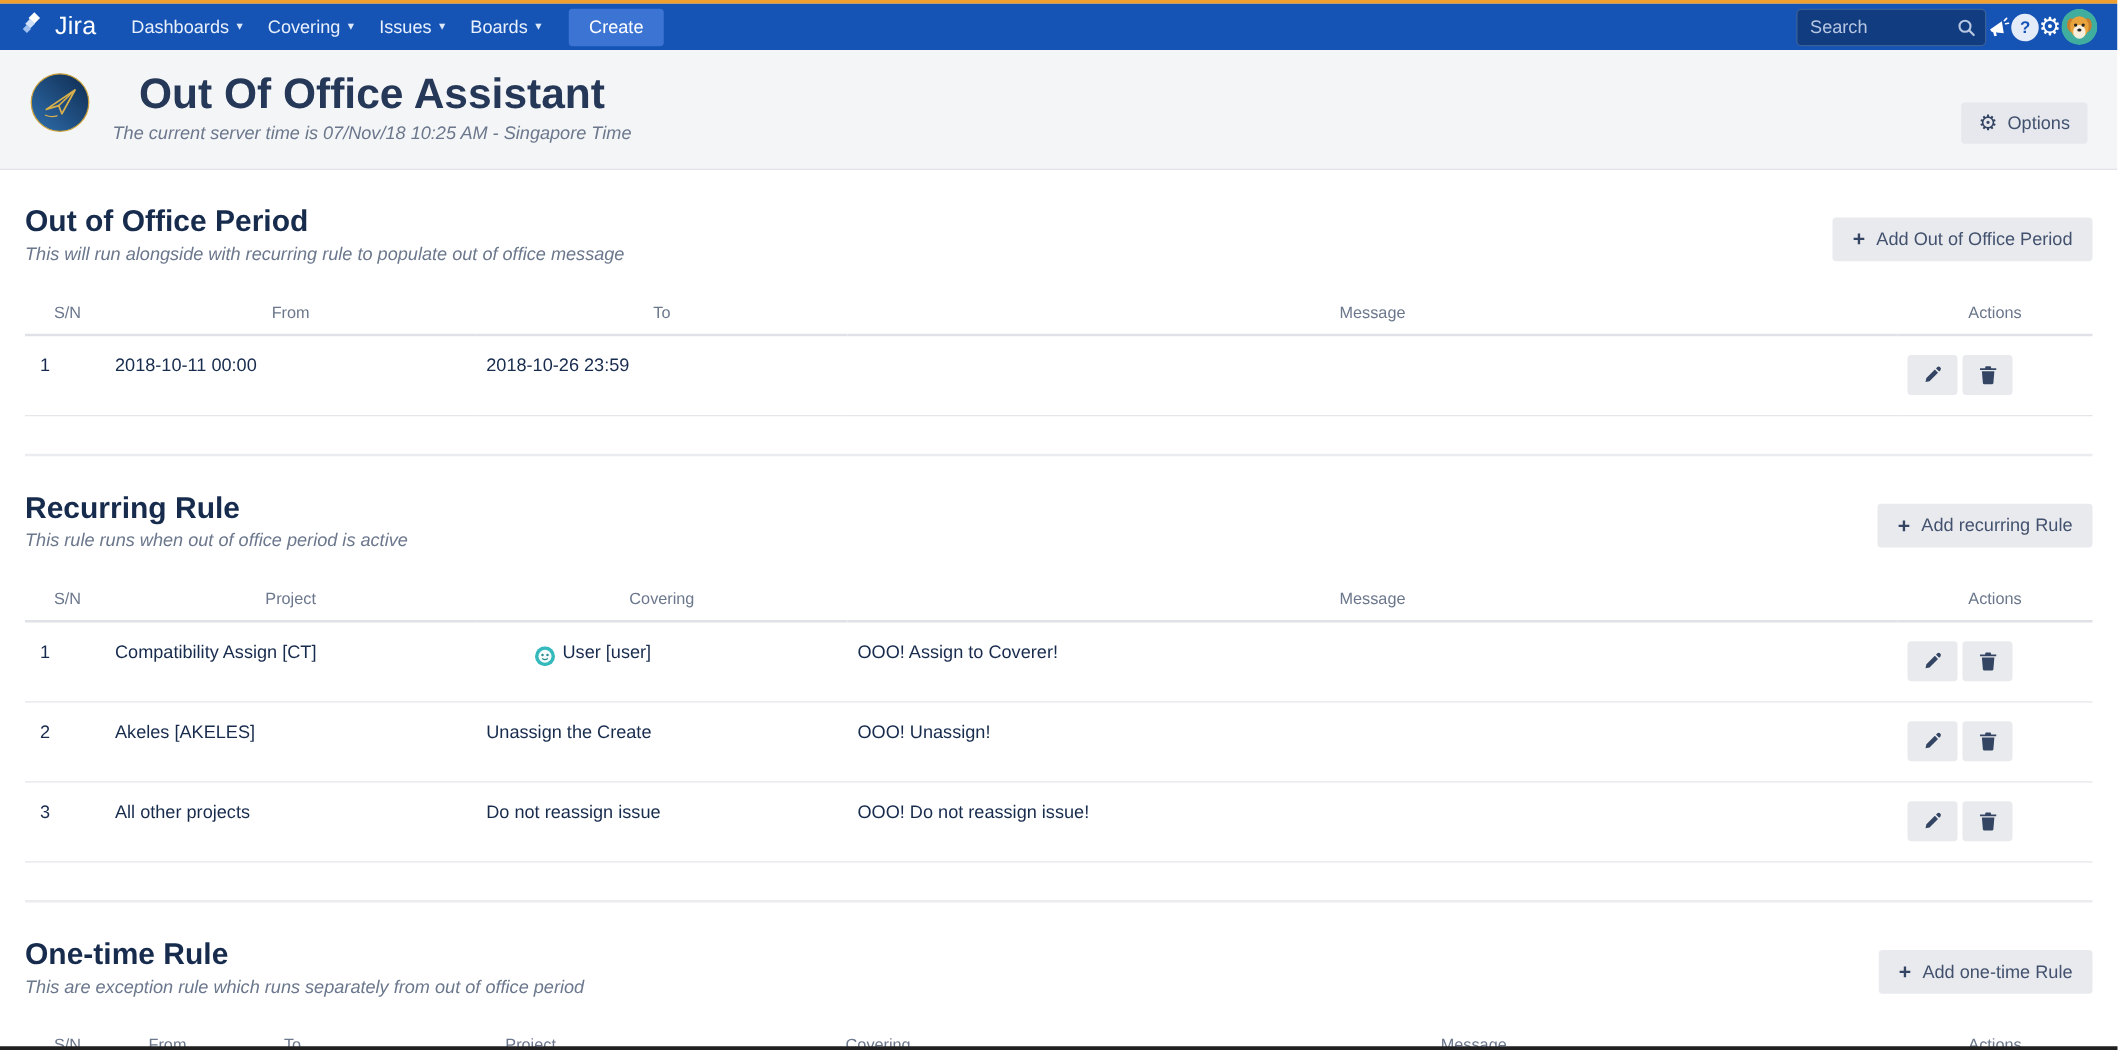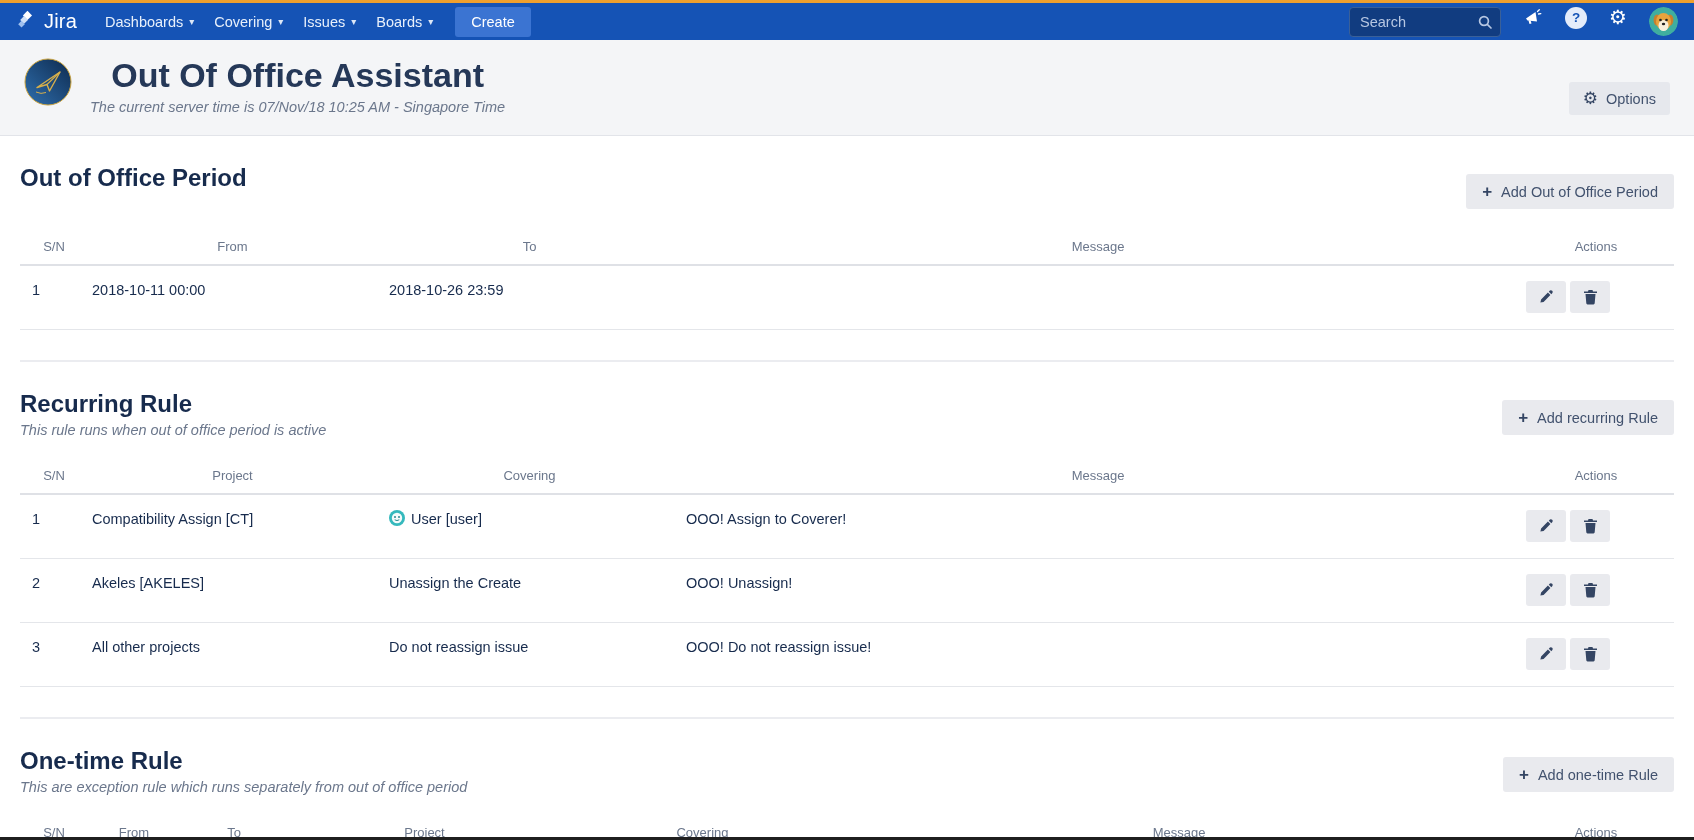--- a/index.html
+++ b/index.html
@@ -11,21 +11,21 @@
   .navbar { height:37px; background:#1553B5; display:flex; align-items:center;
     padding:16px 16px; color:#E8F0FB; }
   .brand { display:flex; align-items:center; gap:6px; margin-right:18px; }
   .brand-text { color:#fff; font-size:20px; font-weight:500; letter-spacing:.2px; }
   .nav-item { display:flex; align-items:center; gap:6px; font-size:14.5px;
     padding:8px 10px; cursor:pointer; border-radius:3px; white-space:nowrap; }
   .chev { font-size:10px; opacity:.95; }
   .create-btn { margin-left:12px; background:#3B74D2; color:#fff; border:none;
     font-size:14.5px; padding:7px 16px; border-radius:3px; cursor:pointer;
     font-family:inherit; }
-  .nav-right { margin-left:auto; display:flex; align-items:flex-start; gap:22px; }
+  .nav-right { margin-left:auto; display:flex; align-items:center; }
   .searchbox { position:relative; width:152px; height:30px; }
   .searchbox input { width:100%; height:100%; background:#113C80;
     border:1px solid #3A6098; border-radius:4px; color:#fff; font-size:14.5px;
     padding:0 30px 0 10px; outline:none; font-family:inherit; }
   .searchbox input::placeholder { color:#B7C7E2; }
   .search-ic { position:absolute; right:8px; top:7px; }
   .nav-ic { display:flex; align-items:center; justify-content:center; cursor:pointer; }
   .help-circle { width:22px; height:22px; border-radius:50%; background:#E4ECFA;
     color:#1553B5; font-weight:bold; font-size:13.5px; display:flex;
     align-items:center; justify-content:center; }
@@ -53,21 +53,21 @@
     display:flex; align-items:center; gap:9px; cursor:pointer; white-space:nowrap;
     font-family:inherit; }
   .plus { font-size:17px; font-weight:bold; color:#344563; line-height:1; }
 
   table { width:100%; border-collapse:collapse; table-layout:fixed; margin-top:20px; }
   th { text-align:center; font-size:13px; font-weight:500; color:#6B778C;
     padding:10px 8px; border-bottom:2px solid #DFE1E6; }
   td { font-size:14.5px; color:#172B4D; padding:15px 8px 16px;
     border-bottom:1px solid #E4E6EA; vertical-align:top; line-height:1.35; }
   th:first-child, td:first-child { padding-left:12px; }
-  .cover { display:flex; align-items:flex-start; gap:6px; }
+  .cover { display:flex; align-items:flex-end; gap:6px;margin-left:39px; }
   .actions-cell { display:flex; gap:4px; }
   .icon-btn { width:40px; height:32px; background:#E9EAEE; border:none;
     border-radius:3px; display:flex; align-items:center; justify-content:center;
     cursor:pointer; }
   hr.sep { border:none; border-top:2px solid #EBECF0; margin:30px 0 0; }
 
   .bottom-strip { position:fixed; left:0; bottom:0; width:100%; height:3px;
     background:#1f1f1f; }
 </style>
 </head>
@@ -164,20 +164,21 @@
     <span class="options-gear">⚙</span>
     <span>Options</span>
   </button>
 </div>
 
 <div class="content">
 
   <div class="section-head">
     <div>
       <div class="sec-title">Out of Office Period</div>
+      <div class="sec-sub">This will run alongside with recurring rule to populate out of office message</div>
     </div>
     <button class="add-btn">
       <span class="plus">+</span>
       <span>Add Out of Office Period</span>
     </button>
   </div>
   <table>
     <colgroup>
         <col style="width:64px">
         <col style="width:297px">

